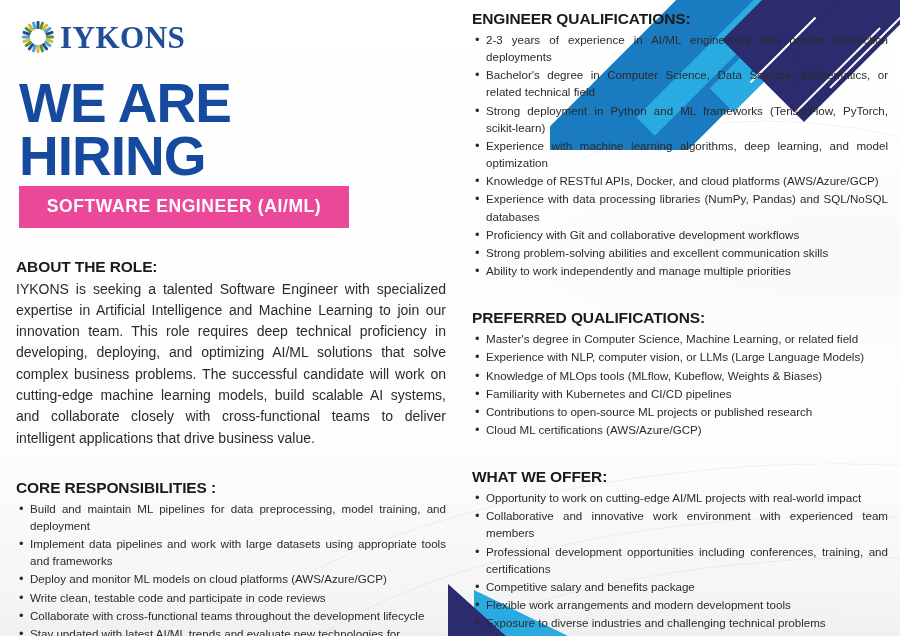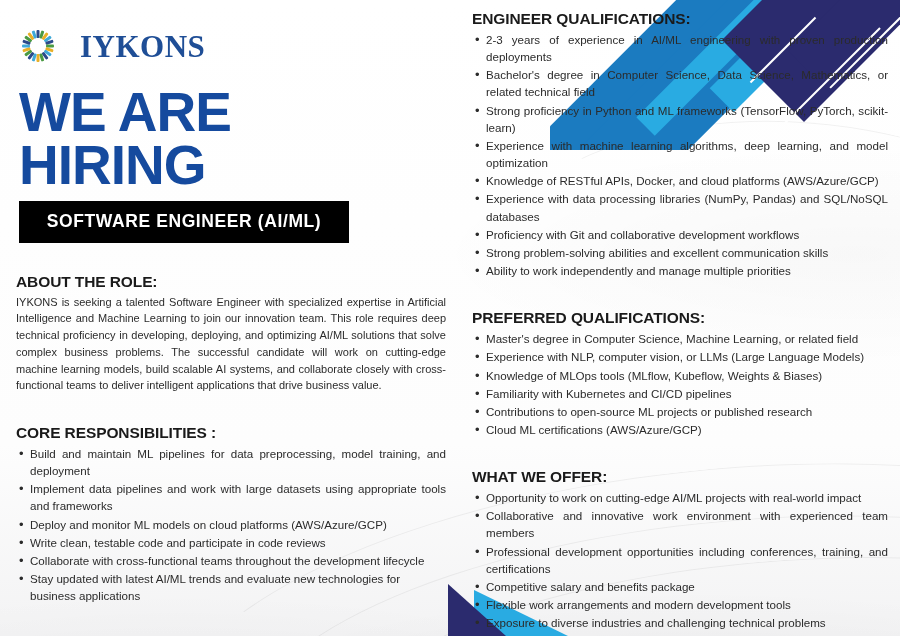--- a/index.html
+++ b/index.html
@@ -137,22 +137,22 @@
   }
   .col-right {
     width: 440px;
     padding: 10px 12px 0 12px;
   }
 
   
   .logo-row {
     display: flex;
     align-items: center;
-    gap: 24px;
-    padding-top: 28px;
+    gap: 4px;
+    padding-top: 19px;
     padding-left: 4px;
   }
   .logo-mark {
     width: 36px; height: 36px;
     position: relative;
     flex: 0 0 auto;
   }
   .logo-word {
     font-family: "Liberation Serif", serif;
     font-size: 31px;
@@ -169,22 +169,22 @@
   }
   .hero-line {
     font-family: "Liberation Sans", sans-serif;
     font-size: 55px;
     font-weight: bold;
     color: #154A9E;
     line-height: 0.97;
     letter-spacing: -1px;
   }
   .role-badge {
-    margin-top: 8px;
-    background: #000000;
+    margin-top: 2px;
+    background: #ec4899;
     color: #ffffff;
     font-size: 17.5px;
     font-weight: bold;
     letter-spacing: 0.6px;
     text-align: center;
     padding: 10px 10px 11px 10px;
     width: 330px;
   }
 
   
@@ -192,21 +192,21 @@
     font-size: 15.5px;
     font-weight: bold;
     color: #1A1A1A;
     letter-spacing: -0.1px;
     margin-top: 30px;
     margin-bottom: 3px;
   }
   .col-right .sec-head:first-child { margin-top: 0; }
 
   .para {
-    font-size: 11px;
+    font-size: 14px;
     line-height: 1.52;
     color: #2B2B2B;
     text-align: justify;
     text-justify: inter-word;
     margin-bottom: 15px;
   }
 
   ul.bullets {
     list-style: none;
     margin: 0;
@@ -328,21 +328,21 @@
       </ul>
 
   </div>
 
   <div class="col-right">
 
     <div class="sec-head">ENGINEER QUALIFICATIONS:</div>
     <ul class="bullets">
         <li>2-3 years of experience in AI/ML engineering with proven production deployments</li>
         <li>Bachelor's degree in Computer Science, Data Science, Mathematics, or related technical field</li>
-        <li>Strong proficiency in Python and ML frameworks (TensorFlow, PyTorch, scikit-learn)</li>
+        <li>Strong deployment in Python and ML frameworks (TensorFlow, PyTorch, scikit-learn)</li>
         <li>Experience with machine learning algorithms, deep learning, and model optimization</li>
         <li>Knowledge of RESTful APIs, Docker, and cloud platforms (AWS/Azure/GCP)</li>
         <li>Experience with data processing libraries (NumPy, Pandas) and SQL/NoSQL databases</li>
         <li>Proficiency with Git and collaborative development workflows</li>
         <li>Strong problem-solving abilities and excellent communication skills</li>
         <li>Ability to work independently and manage multiple priorities</li>
       </ul>
 
     <div class="sec-head">PREFERRED QUALIFICATIONS:</div>
     <ul class="bullets">

